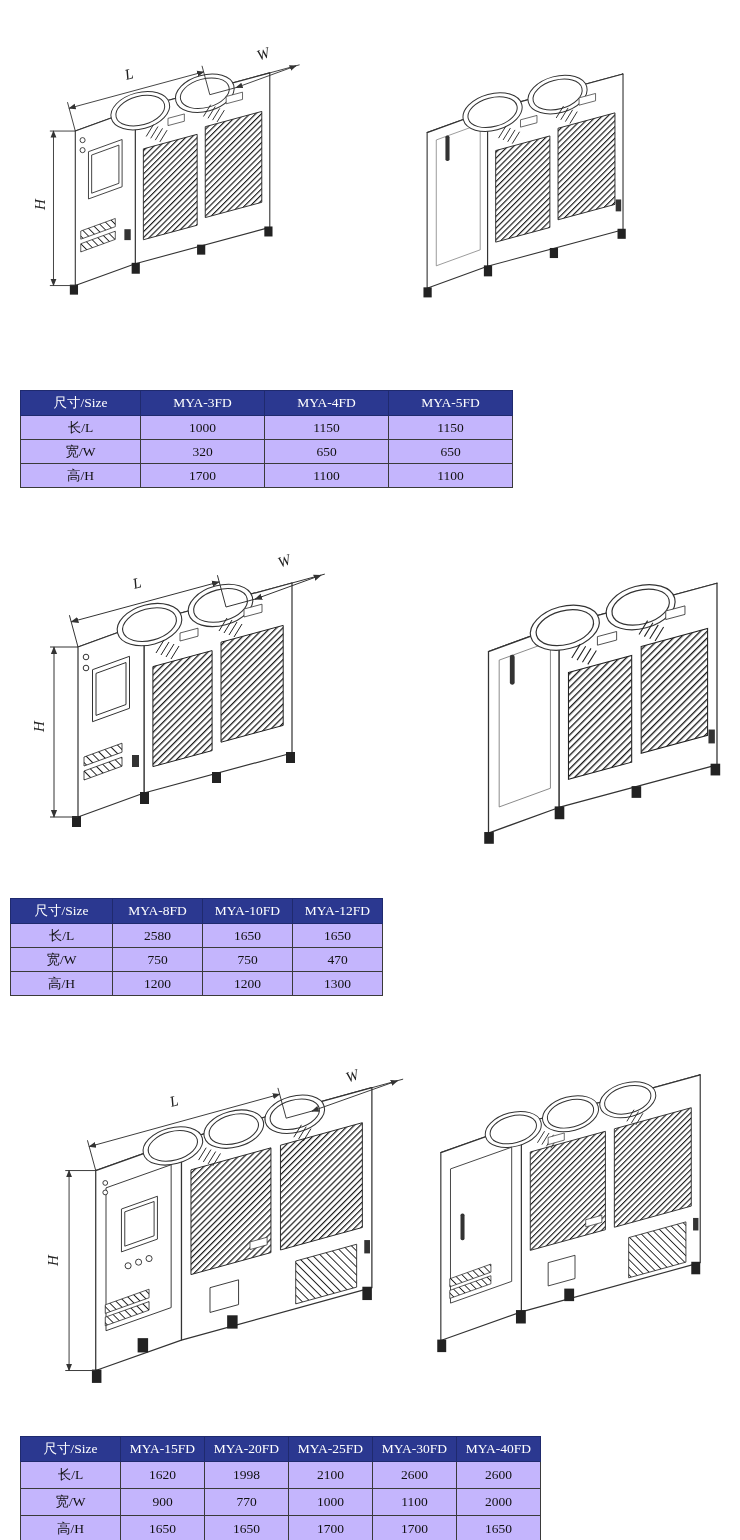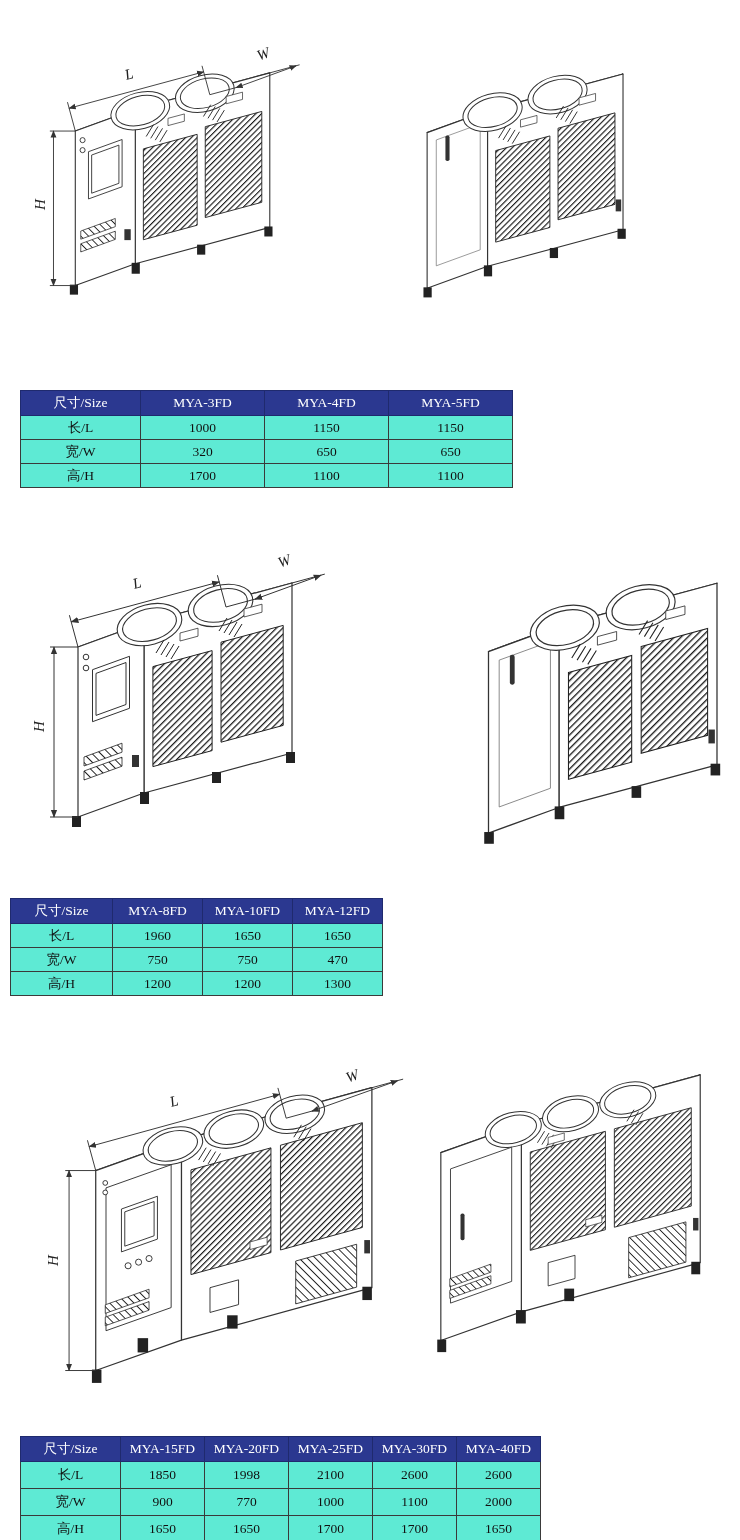--- a/index.html
+++ b/index.html
@@ -5,21 +5,21 @@
   html,body{margin:0;padding:0;background:#9aa0a6;}
   .page{position:relative;width:740px;height:1540px;background:#ffffff;margin:0 auto;overflow:hidden;
         font-family:"Liberation Serif","DejaVu Serif",serif;}
   figure.fig{position:absolute;margin:0;padding:0;}
   figure.fig svg{display:block;}
   .dimlab{position:absolute;font:italic 15px "Liberation Serif","DejaVu Serif",serif;color:#222;line-height:1;}
   table.sizes{position:absolute;border-collapse:collapse;table-layout:fixed;
               font-size:13.5px;color:#111;}
   table.sizes th{background:#2b3890;color:#ffffff;font-weight:normal;
                  border:1px solid #1f2a6e;padding:3px 2px;text-align:center;margin-top:48px;}
-  table.sizes td{border:1px solid #3a3a3a;padding:2.5px 2px;text-align:center;background:#5eead4;}
+  table.sizes td{border:1px solid #3a3a3a;padding:2.5px 2px;text-align:center;background:#c4b5fd;}
   table#t3 td{padding:4px 2px;}
 </style>
 </head>
 <body>
 
 <svg width="0" height="0" style="position:absolute" aria-hidden="true">
 <defs>
   <pattern id="mesh" width="4.5" height="4.5" patternUnits="userSpaceOnUse" patternTransform="rotate(45)">
     <rect width="4.5" height="4.5" fill="#ffffff"></rect>
     <line x1="0" y1="0" x2="0" y2="4.5" stroke="#1a1a1a" stroke-width="2.5"></line>
@@ -287,21 +287,21 @@
       <tr>
         <th>尺寸/Size</th>
         <th>MYA-8FD</th>
         <th>MYA-10FD</th>
         <th>MYA-12FD</th>
       </tr>
     </thead>
     <tbody>
       <tr>
         <td>长/L</td>
-        <td>1960</td>
+        <td>2580</td>
         <td>1650</td>
         <td>1650</td>
       </tr>
       <tr>
         <td>宽/W</td>
         <td>750</td>
         <td>750</td>
         <td>470</td>
       </tr>
       <tr>
@@ -342,21 +342,21 @@
         <th>MYA-15FD</th>
         <th>MYA-20FD</th>
         <th>MYA-25FD</th>
         <th>MYA-30FD</th>
         <th>MYA-40FD</th>
       </tr>
     </thead>
     <tbody>
       <tr>
         <td>长/L</td>
-        <td>1850</td>
+        <td>1620</td>
         <td>1998</td>
         <td>2100</td>
         <td>2600</td>
         <td>2600</td>
       </tr>
       <tr>
         <td>宽/W</td>
         <td>900</td>
         <td>770</td>
         <td>1000</td>

